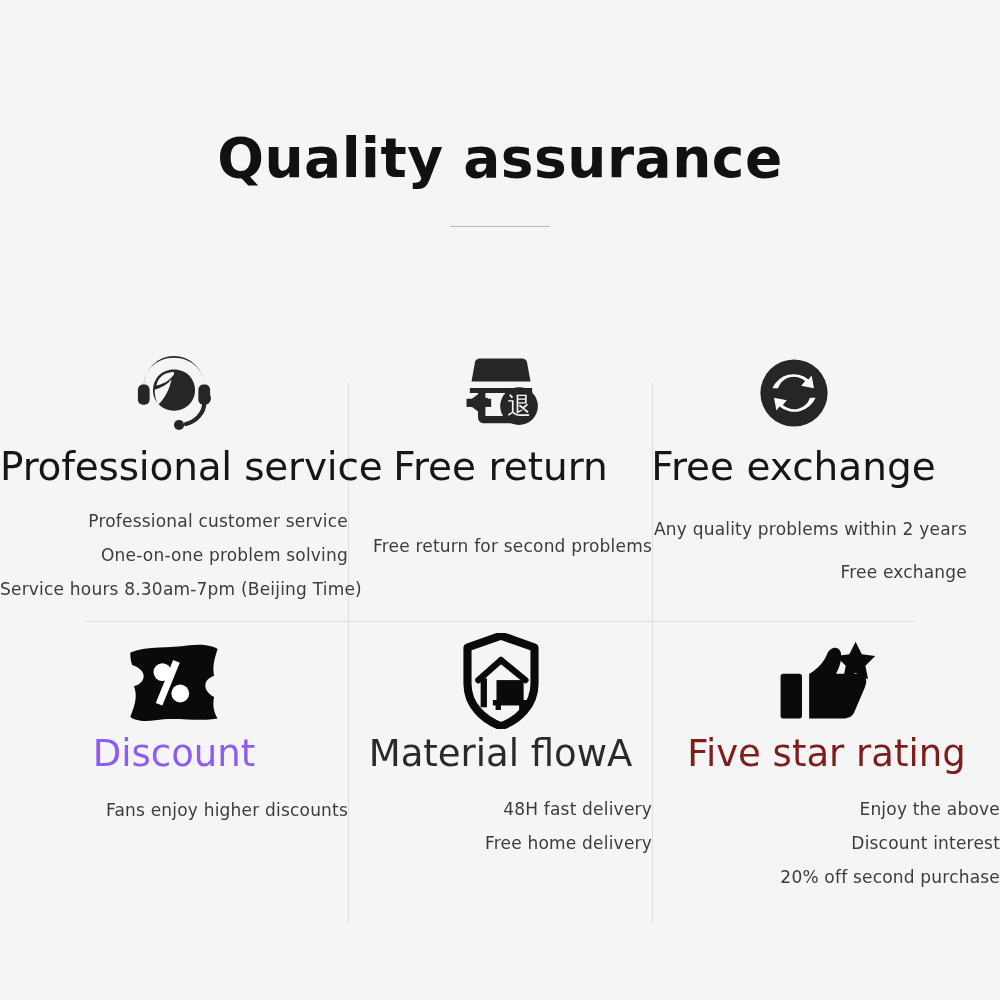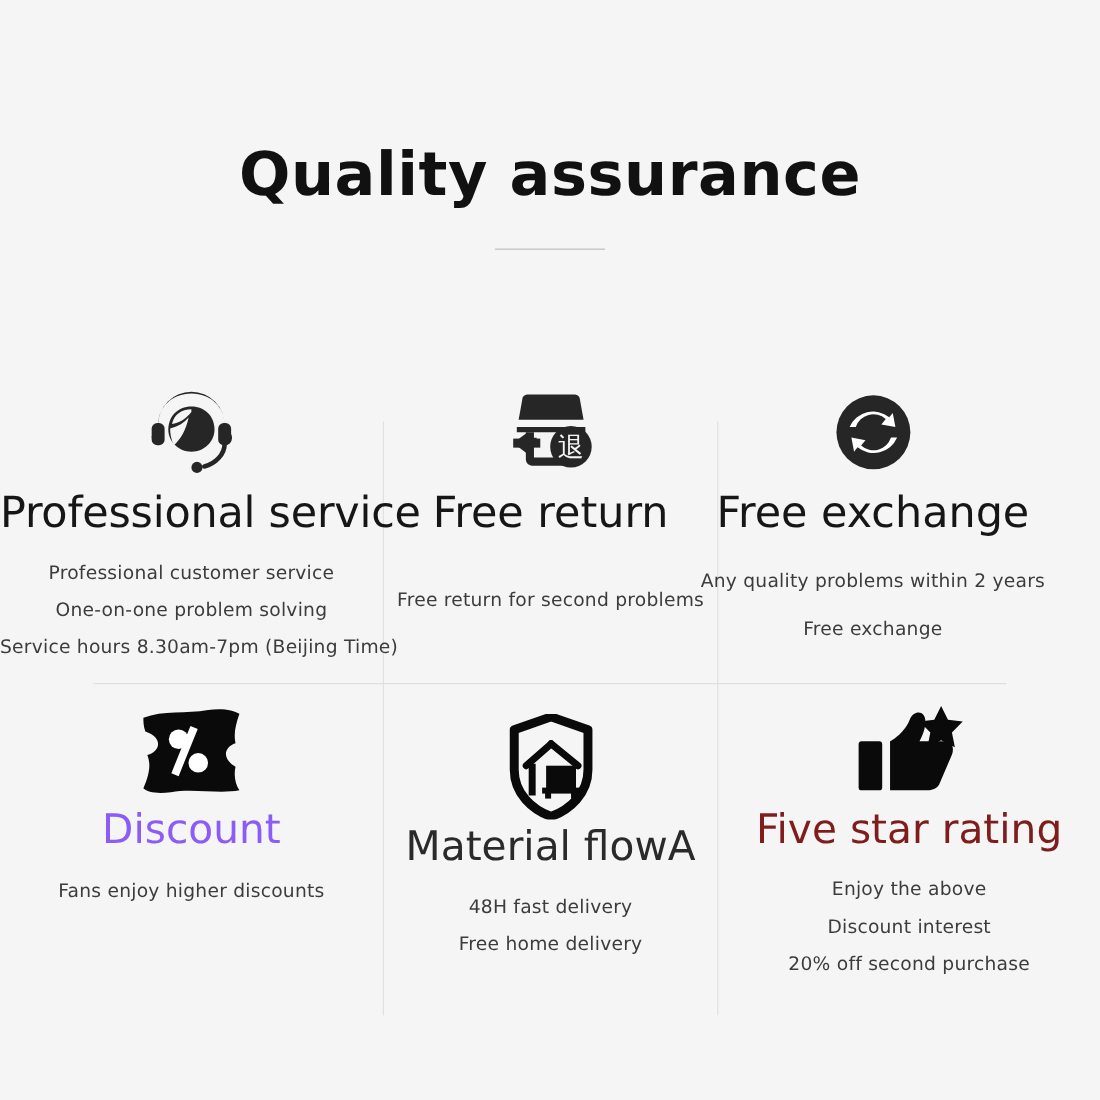--- a/index.html
+++ b/index.html
@@ -74,21 +74,21 @@
   .cell {
     position: absolute;
     width: 348px;
     text-align: center;
     box-sizing: border-box;
   }
   .cell.c0 { left: 0px;   top: 0px;   width: 348px; }
   .cell.c1 { left: 349px; top: 0px;   width: 303px; }
   .cell.c2 { left: 620px; top: 0px;   width: 347px; }
   .cell.c3 { left: 0px;   top: 288px; width: 348px; }
-  .cell.c4 { left: 349px; top: 304px; width: 303px; }
+  .cell.c4 { left: 349px; top: 288px; width: 303px; }
   .cell.c5 { left: 653px; top: 288px; width: 347px; }
 
   .icon-wrap {
     height: 96px;
     display: flex;
     align-items: center;
     justify-content: center;
   }
   .icon-wrap svg { display: block; }
 
@@ -109,20 +109,21 @@
 
   .cell-lines {
     margin-top: 16px;
   }
   .cell-line {
     font-size: 17px;
     color: #3c3c3c;
     line-height: 2.0;
     white-space: nowrap;
     letter-spacing: 0.2px;
+    text-align: right;
   }
 
   
   .cell.c3 .cell-lines,
   .cell.c4 .cell-lines,
   .cell.c5 .cell-lines { margin-top: 18px; }
 </style>
 </head>
 <body>
 

